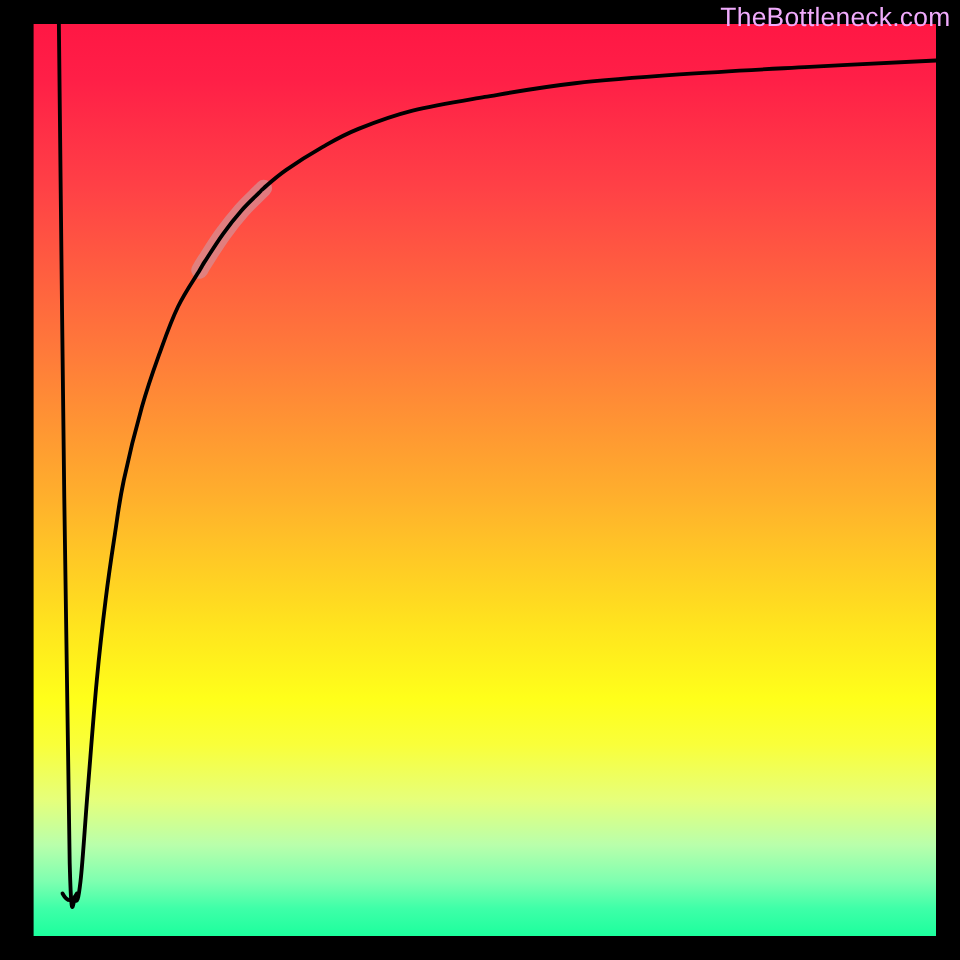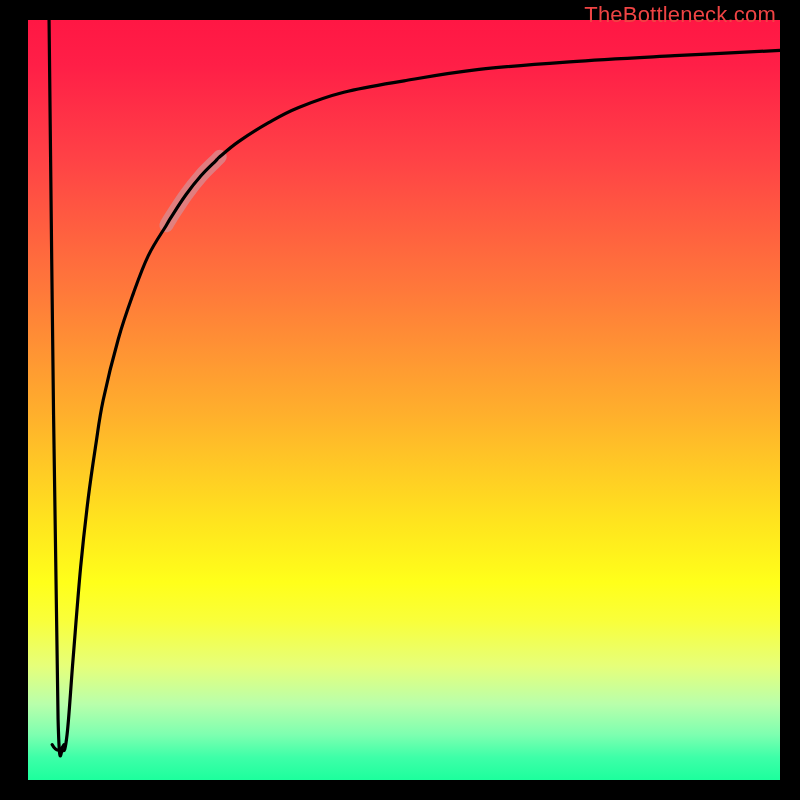--- a/index.html
+++ b/index.html
@@ -37,22 +37,22 @@
       #e6ff7a 85%,
       #b9ffab 90%,
       #7effb0 94%,
       #3effa8 97%,
       #1cff9d 100%
     );
   }
   .watermark {
     position: absolute;
     top: 2px;
-    right: 24px;
-    color: #ef4444;
+    right: 8px;
+    color: #f0abfc;
     font-size: 22px;
     letter-spacing: 0.2px;
     font-weight: 500;
     user-select: none;
   }
   svg.curve-layer {
     position: absolute;
     left: 0;
     top: 0;
     width: 752px;

